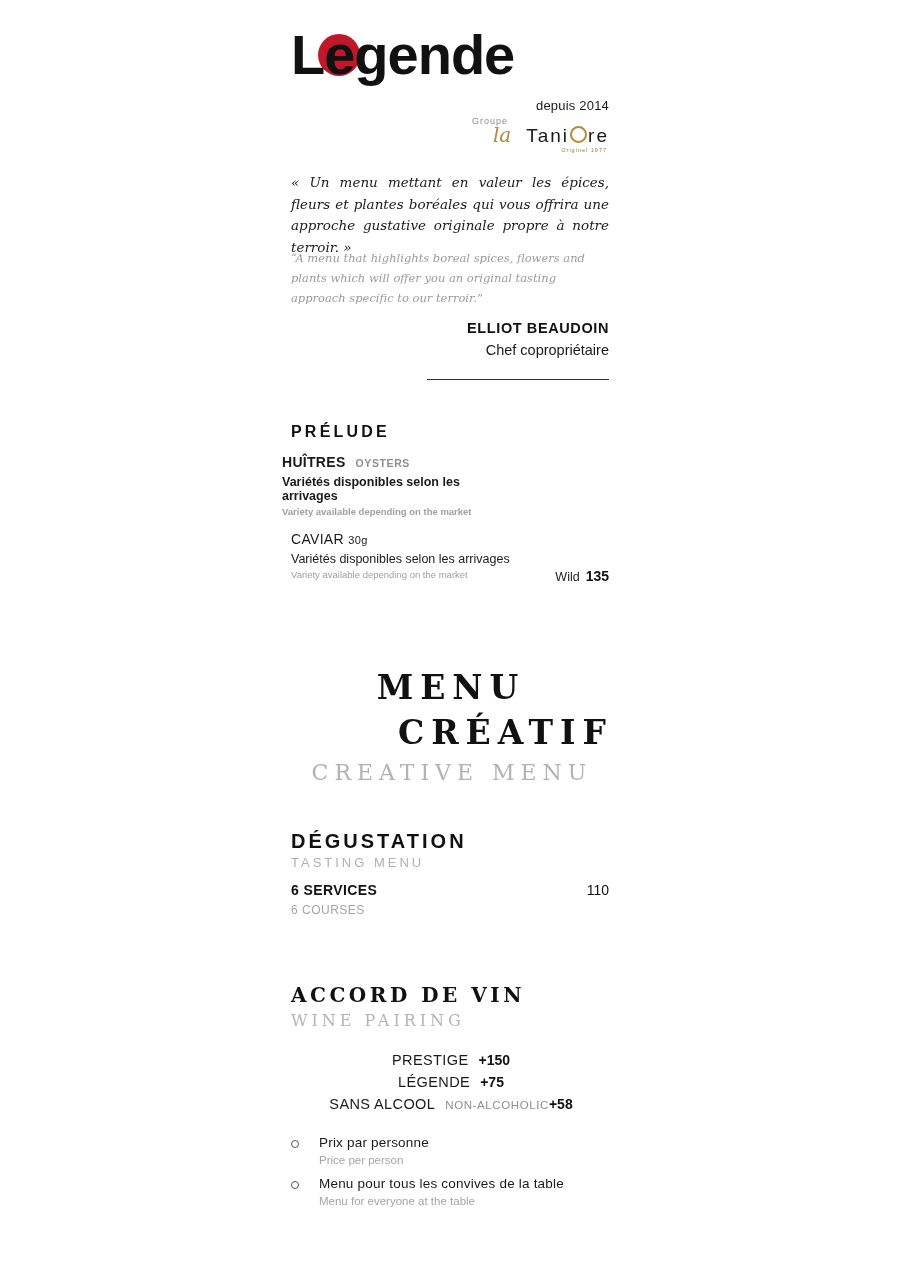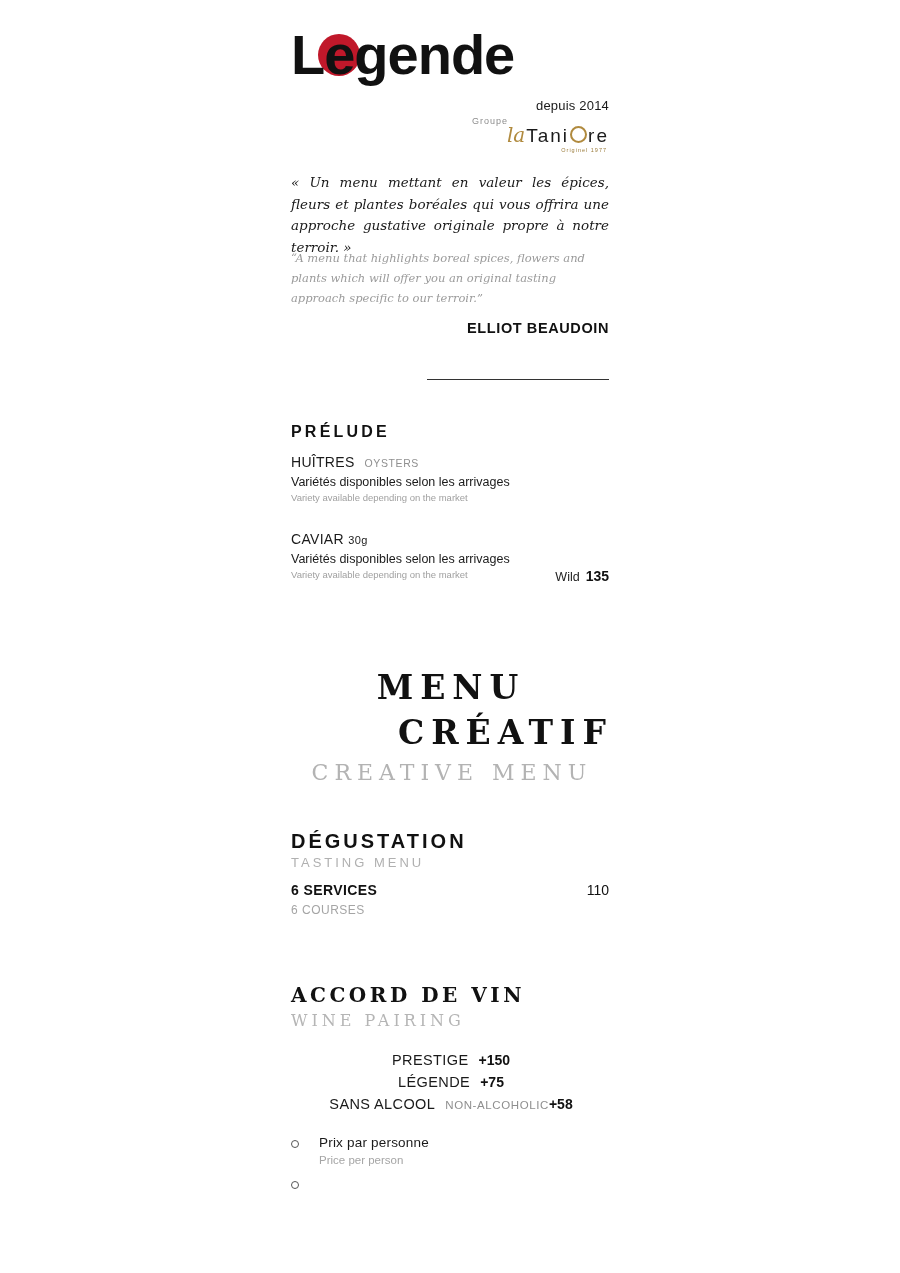--- a/index.html
+++ b/index.html
@@ -77,21 +77,21 @@
     color: #8d8d8d;
     letter-spacing: 1px;
     display: block;
     text-align: left;
     margin-left: 52px;
   }
   .taniere-row {
     display: flex;
     align-items: center;
     justify-content: flex-end;
-    gap: 1px;
+    gap: 15px;
     margin-top: -1px;
     position: relative;
   }
   .taniere-la {
     font-size: 20px;
     color: #b08a3e;
     font-family: "DejaVu Serif", serif;
     font-style: italic;
     line-height: 1;
   }
@@ -418,25 +418,26 @@
     <div class="taniere-row">
       <span class="taniere-la">la</span>
       <span class="taniere-main"><span>Tani</span><span class="oring"></span><span>re</span></span>
     </div>
     <div class="taniere-sub">Originel 1977</div>
   </div>
 
   <div class="quote-fr">« Un menu mettant en valeur les épices, fleurs et plantes boréales qui vous offrira une approche gustative originale propre à notre terroir. »</div>
   <div class="quote-en">“A menu that highlights boreal spices, flowers and plants which will offer you an original tasting approach specific to our terroir.”</div>
   <div class="chef-name">ELLIOT BEAUDOIN</div>
+  <div class="chef-title">Chef copropriétaire</div>
   <div class="chef-rule"></div>
 
   <div class="prelude-title">PRÉLUDE</div>
 
-  <div class="section-block" style="left:291px; top:453px; width:230px;">
+  <div class="section-block" style="left:282px; top:453px; width:230px;font-weight:bold;">
     <div>
       <span class="item-fr">HUÎTRES</span><span class="item-en-inline">OYSTERS</span>
     </div>
     <div class="item-sub-fr">Variétés disponibles selon les arrivages</div>
     <div class="item-sub-en">Variety available depending on the market</div>
   </div>
 
 
   <div class="section-block" style="left:291px; top:530px; width:250px;">
     <div>
@@ -484,16 +485,20 @@
   <div class="notes">
     <div class="note-item">
       <span class="note-bullet"></span>
       <span>
         <span class="note-fr">Prix par personne</span>
         <div class="note-en">Price per person</div>
       </span>
     </div>
     <div class="note-item">
       <span class="note-bullet"></span>
+      <span>
+        <span class="note-fr">Menu pour tous les convives de la table</span>
+        <div class="note-en">Menu for everyone at the table</div>
+      </span>
     </div>
   </div>
 
 </div>
 
 </body></html>

